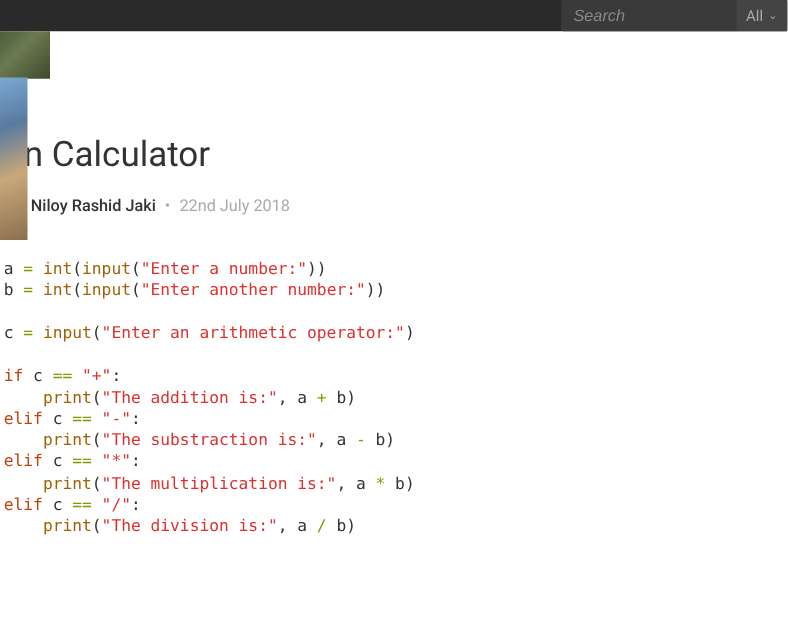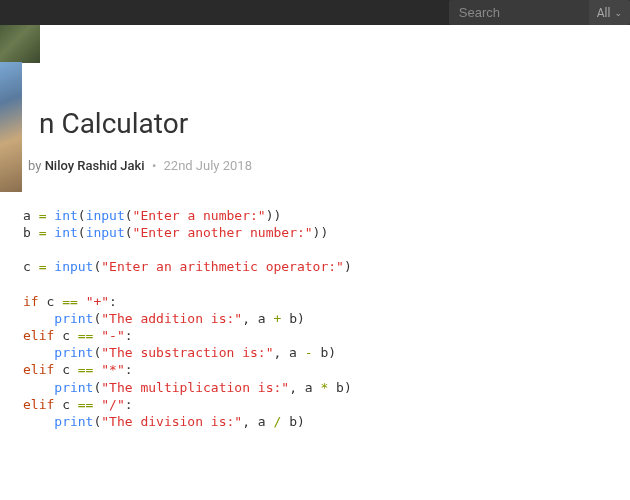--- a/index.html
+++ b/index.html
@@ -1,37 +1,37 @@
 <!DOCTYPE html>
 <html><head>
 <meta charset="utf-8">
 <style>
 * { margin: 0; padding: 0; box-sizing: border-box; }
 body { font-family: -apple-system, BlinkMacSystemFont, "Segoe UI", Roboto, sans-serif; background: #fff; width: 630px; height: 500px; overflow: hidden; position: relative; }
 
 .top-bar { height: 25px; background: #2a2a2a; display: flex; align-items: flex-start; justify-content: flex-end; padding-right: 0; }
 .search-wrap { display: flex; align-items: center; height: 25px; }
-.search-input { background: #3a3a3a; border: none; color: #999; font-size: 13px; padding: 4px 10px; width: 140px; height: 25px; outline: none; border-radius: 2px 0 0 2px; }
+.search-input { background: #3a3a3a; border: none; color: #999; font-size: 13px; padding: 4px 10px; width: 140px; height: 25px; outline: none; border-radius: 2px 0 0 2px; font-style: italic; }
 .search-input::placeholder { color: #888; }
 .search-filter { background: #444; color: #aaa; font-size: 12px; padding: 4px 8px; height: 25px; display: flex; align-items: center; gap: 4px; border-radius: 0 2px 2px 0; }
 
 .banner { height: 38px; background: linear-gradient(135deg, #4a5d3a 0%, #6b7a4f 40%, #3d4a2e 100%); position: relative; overflow: hidden; width: 40px; }
 .avatar { position: absolute; left: 0; top: 62px; width: 22px; height: 130px; background: linear-gradient(160deg, #7aa8d4 0%, #5a7a9e 30%, #c9a87a 60%, #8b6f4e 100%); border-radius: 0; z-index: 2; }
 
-.content { padding-left: 21px; padding-top: 44px; }
+.content { padding-left: 1px; padding-top: 44px; }
 .title { font-size: 28px; font-weight: 400; color: #333; margin-left: 18px; margin-bottom: 18px; }
 .meta { margin-left: 7px; font-size: 13px; color: #555; margin-bottom: 34px; }
 .meta .by { color: #888; }
 .meta .author { color: #333; font-weight: 500; text-align: right; }
 .meta .dot { color: #aaa; margin: 0 4px; }
 .meta .date { color: #aaa; }
 
 .code { font-family: "Menlo", "Consolas", monospace; font-size: 13px; line-height: 1.32; color: #333; white-space: pre; margin-left: 2px; }
 .op { color: #859900; }
-.builtin { color: #3b82f6; }
+.builtin { color: #a16207; }
 .str { color: #dc322f; }
 .kw { color: #c2410c; }
 </style>
 </head>
 <body>
 
 <div class="top-bar">
   <div class="search-wrap">
     <input class="search-input" placeholder="Search" style="">
     <div class="search-filter">

